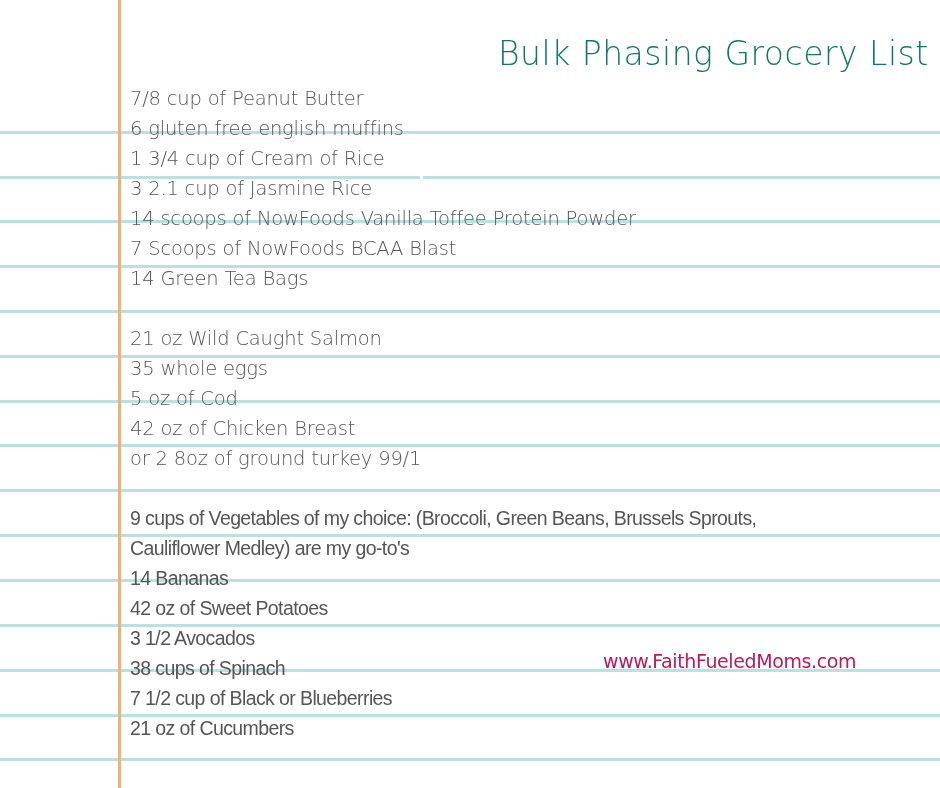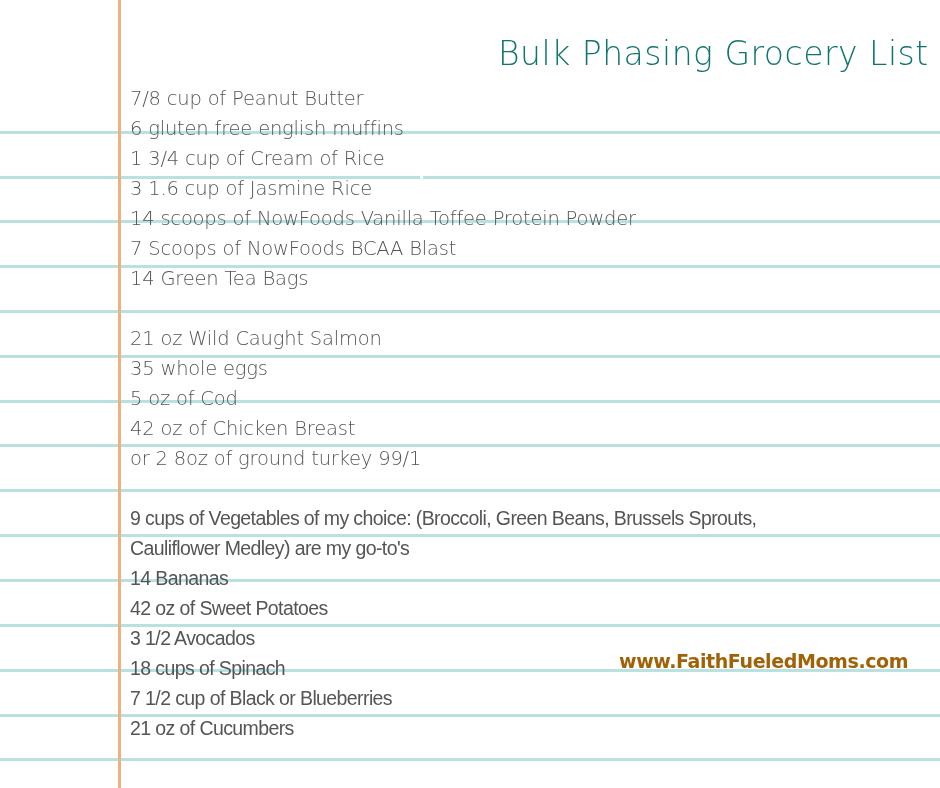--- a/index.html
+++ b/index.html
@@ -63,28 +63,27 @@
       font-weight: 300;
       letter-spacing: -0.2px;
       text-align: center;
     }
     .item.narrow {
       font-family: "Liberation Sans Narrow", "Liberation Sans", sans-serif;
       letter-spacing: -0.6px;
     }
     .website {
       position: absolute;
-      left: 619px;
+      left: 603px;
       top: 650px;
       font-size: 19px;
-      color: #a16207;
+      color: #be185d;
       white-space: nowrap;
       letter-spacing: -0.4px;
       font-family: "DejaVu Sans", sans-serif;
-      font-weight: bold;
     }
   </style>
 </head>
 <body>
 
 <div class="paper">
 
   <div class="rule" style="top:131px"></div>
   <div class="rule" style="top:176px"></div>
   <div class="rule-gap" style="top:176px; left:420px"></div>
@@ -103,39 +102,39 @@
   <div class="rule" style="top:758px"></div>
 
   <div class="margin-line"></div>
 
   <div class="title">Bulk Phasing Grocery List</div>
 
   <div>
     <div class="item" style="top:87px">7/8 cup of Peanut Butter</div>
     <div class="item" style="top:117px">6 gluten free english muffins</div>
     <div class="item" style="top:147px">1 3/4 cup of Cream of Rice</div>
-    <div class="item" style="top:177px">3 1.6 cup of Jasmine Rice</div>
+    <div class="item" style="top:177px">3 2.1 cup of Jasmine Rice</div>
     <div class="item" style="top:207px">14 scoops of NowFoods Vanilla Toffee Protein Powder</div>
     <div class="item" style="top:237px">7 Scoops of NowFoods BCAA Blast</div>
     <div class="item" style="top:267px">14 Green Tea Bags</div>
   </div>
 
   <div>
     <div class="item" style="top:327px">21 oz Wild Caught Salmon</div>
     <div class="item" style="top:357px">35 whole eggs</div>
     <div class="item" style="top:387px">5 oz of Cod</div>
     <div class="item" style="top:417px">42 oz of Chicken Breast</div>
     <div class="item" style="top:447px">or 2 8oz of ground turkey 99/1</div>
   </div>
 
   <div>
     <div class="item narrow" style="top:507px">9 cups of Vegetables of my choice: (Broccoli, Green Beans, Brussels Sprouts,</div>
     <div class="item narrow" style="top:537px">Cauliflower Medley) are my go-to's</div>
     <div class="item narrow" style="top:567px">14 Bananas</div>
     <div class="item narrow" style="top:597px">42 oz of Sweet Potatoes</div>
     <div class="item narrow" style="top:627px">3 1/2 Avocados</div>
-    <div class="item narrow" style="top:657px">18 cups of Spinach</div>
+    <div class="item narrow" style="top:657px">38 cups of Spinach</div>
     <div class="item narrow" style="top:687px">7 1/2 cup of Black or Blueberries</div>
     <div class="item narrow" style="top:717px">21 oz of Cucumbers</div>
   </div>
 
   <div class="website">www.FaithFueledMoms.com</div>
 </div>
 
 </body></html>

